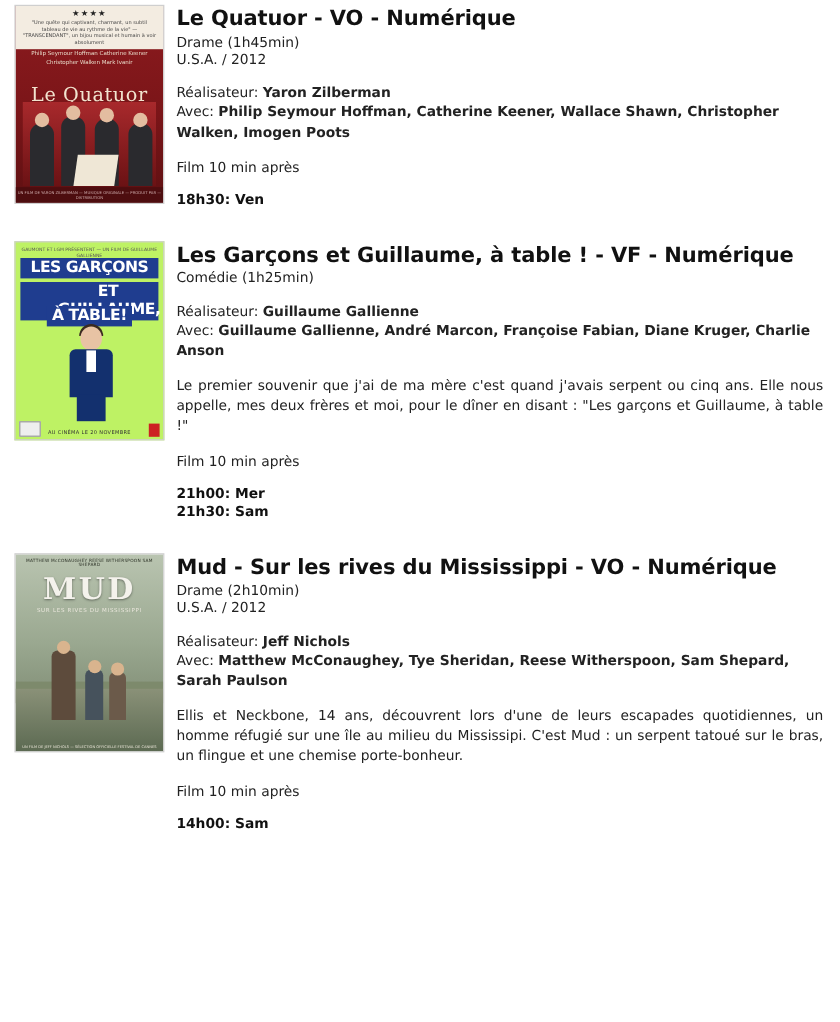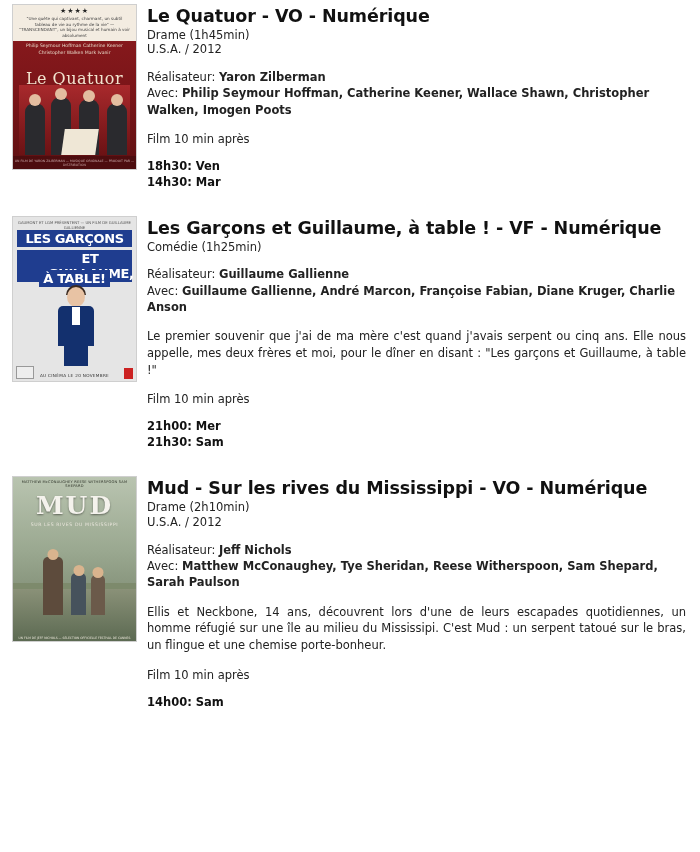--- a/index.html
+++ b/index.html
@@ -175,21 +175,21 @@
     background: #4d0d0f;
     font-size: 3.2px;
     color: #caa;
     text-align: center;
     padding-top: 3px;
     box-sizing: border-box;
   }
 
   
   .p2 {
-    background: #e5e5e5;
+    background: #bef264;
   }
   .p2 .p2-head {
     position: absolute;
     top: 3px; left: 0; right: 0;
     text-align: center;
     font-size: 3.8px;
     color: #555;
   }
   .p2 .band {
     position: absolute;
@@ -372,21 +372,20 @@
           <span class="credit-value">Yaron Zilberman</span>
         </div>
         <div class="credit-line">
           <span class="credit-label">Avec:</span>
           <span class="credit-value">Philip Seymour Hoffman, Catherine Keener, Wallace Shawn, Christopher Walken, Imogen Poots</span>
         </div>
       </div>
       <div class="after">Film 10 min après</div>
       <div class="showtimes">
         <div class="showtime">18h30: Ven</div>
-        <div class="showtime">14h30: Mar</div>
       </div>
     </div>
   </div>
 
   <div class="film">
     <div class="poster-wrap">
       <div class="poster p2">
         <div class="p2-head">GAUMONT ET LGM PRÉSENTENT — UN FILM DE GUILLAUME GALLIENNE</div>
         <div class="band b1">LES GARÇONS</div>
         <div class="band b2">ET GUILLAUME,</div>

